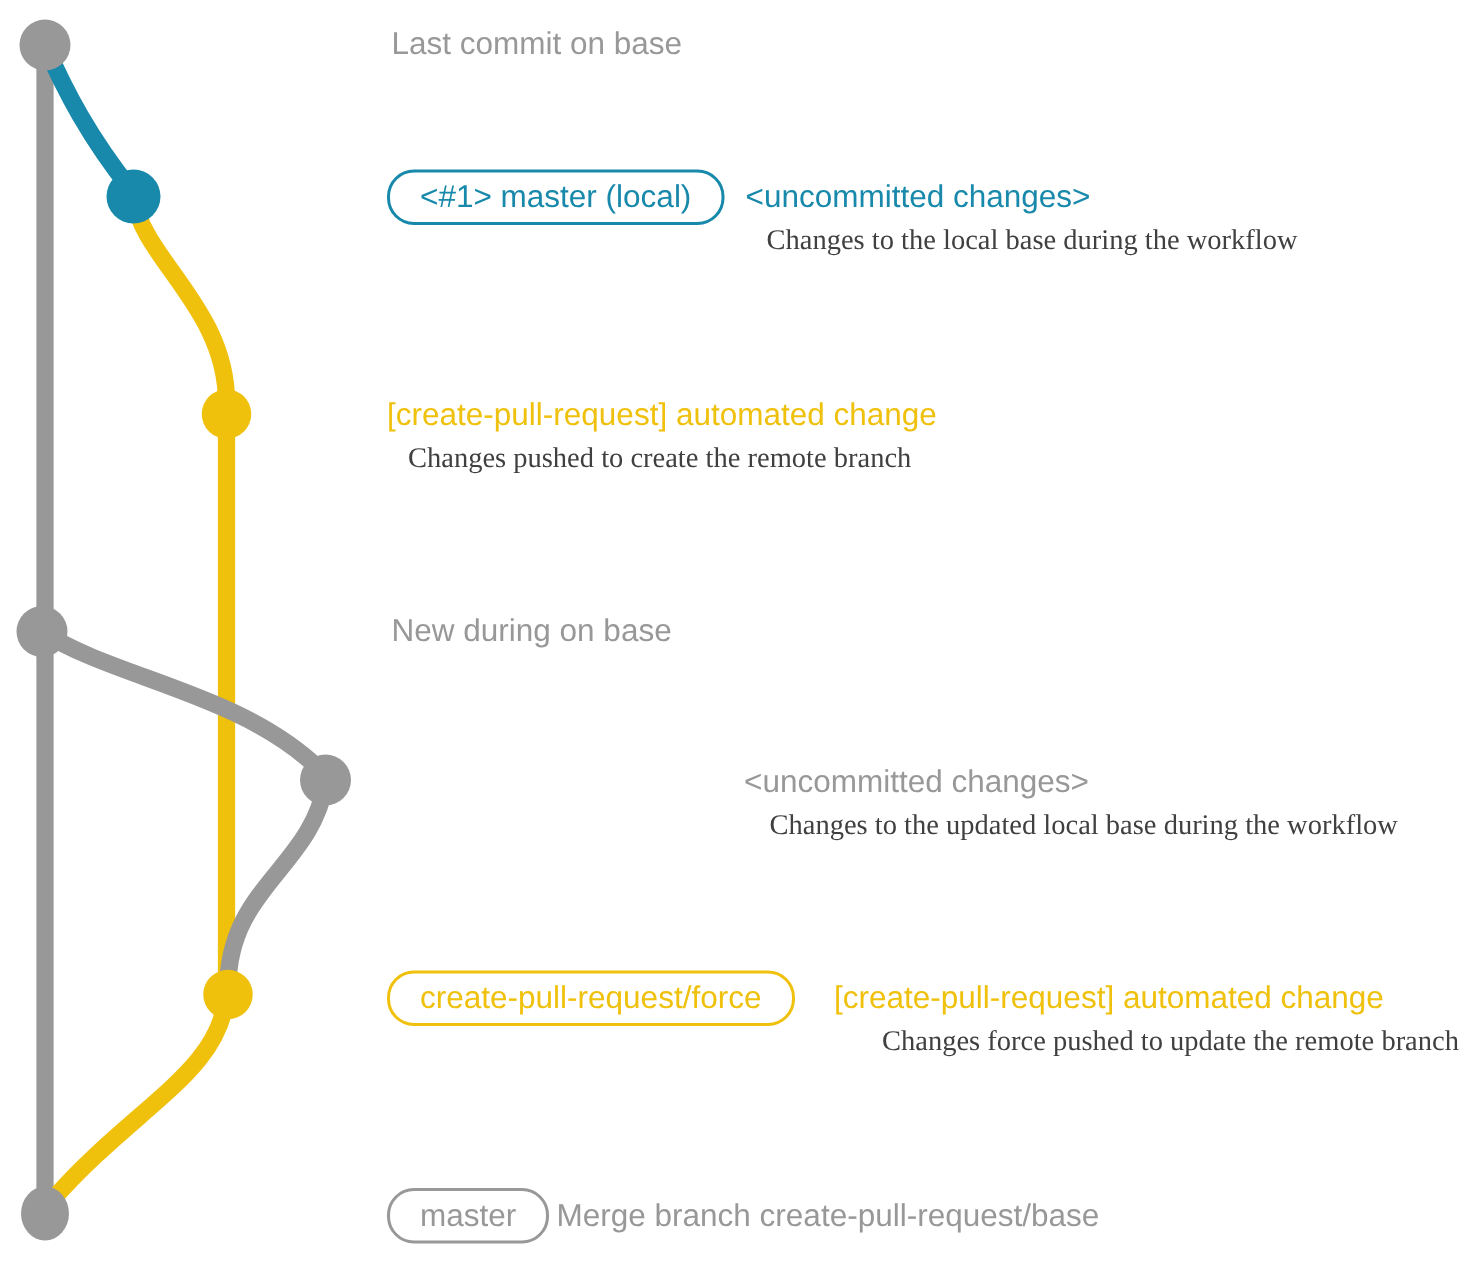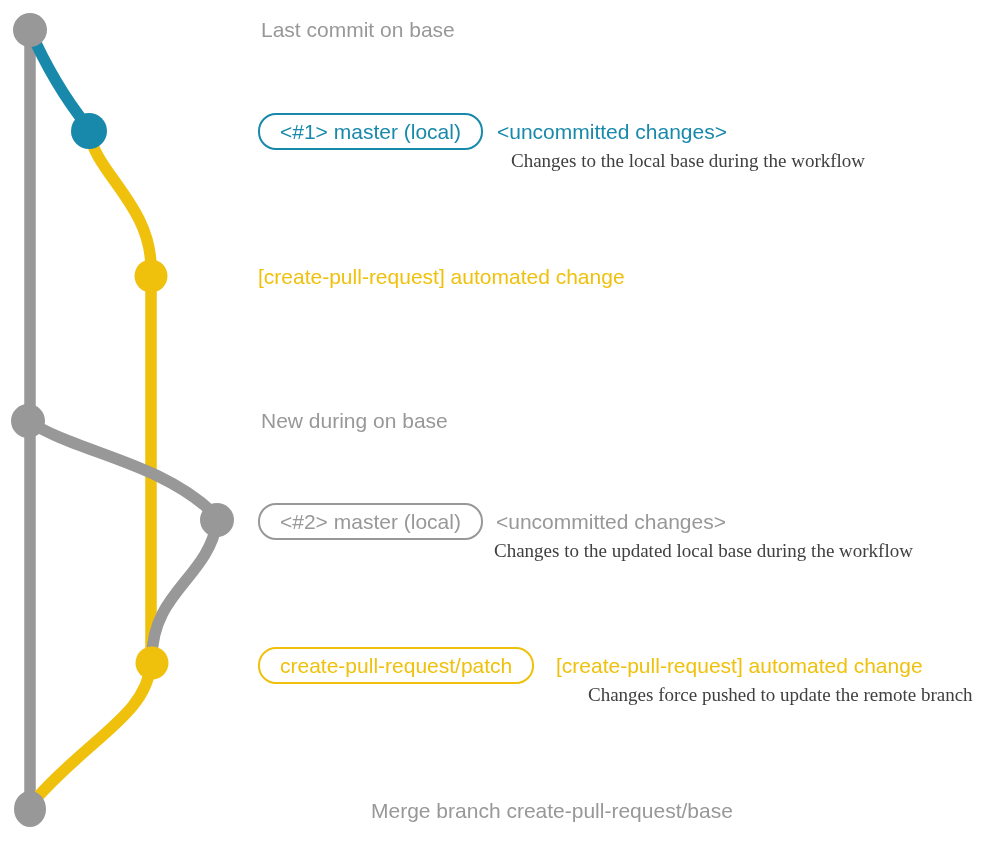--- a/index.html
+++ b/index.html
@@ -54,26 +54,27 @@
     <ellipse class="f-gray" cx="30" cy="809" rx="16" ry="18"></ellipse>
   </svg>
 
   <div class="msg gray" style="left:261px; top:18px;">Last commit on base</div>
 
   <div class="pill teal" style="left:258px; top:113px;">&lt;#1&gt; master (local)</div>
   <div class="msg teal" style="left:497px; top:120px;">&lt;uncommitted changes&gt;</div>
   <div class="cap" style="left:511px; top:150px;">Changes to the local base during the workflow</div>
 
   <div class="msg yellow" style="left:258px; top:265px;">[create-pull-request] automated change</div>
+  <div class="cap" style="left:272px; top:295px;">Changes pushed to create the remote branch</div>
 
   <div class="msg gray" style="left:261px; top:409px;">New during on base</div>
 
-  <div class="pill gray" style="left:258px; top:503px;">&lt;#2&gt; master (local)</div>
   <div class="msg gray" style="left:496px; top:510px;">&lt;uncommitted changes&gt;</div>
-  <div class="cap" style="left:494px; top:540px;">Changes to the updated local base during the workflow</div>
+  <div class="cap" style="left:513px; top:540px;">Changes to the updated local base during the workflow</div>
 
-  <div class="pill yellow" style="left:258px; top:647px;">create-pull-request/patch</div>
+  <div class="pill yellow" style="left:258px; top:647px;">create-pull-request/force</div>
   <div class="msg yellow" style="left:556px; top:654px;">[create-pull-request] automated change</div>
   <div class="cap" style="left:588px; top:684px;">Changes force pushed to update the remote branch</div>
 
+  <div class="pill gray" style="left:258px; top:792px;">master</div>
   <div class="msg gray" style="left:371px; top:799px;">Merge branch create-pull-request/base</div>
 
 </div>
 
 </body></html>

